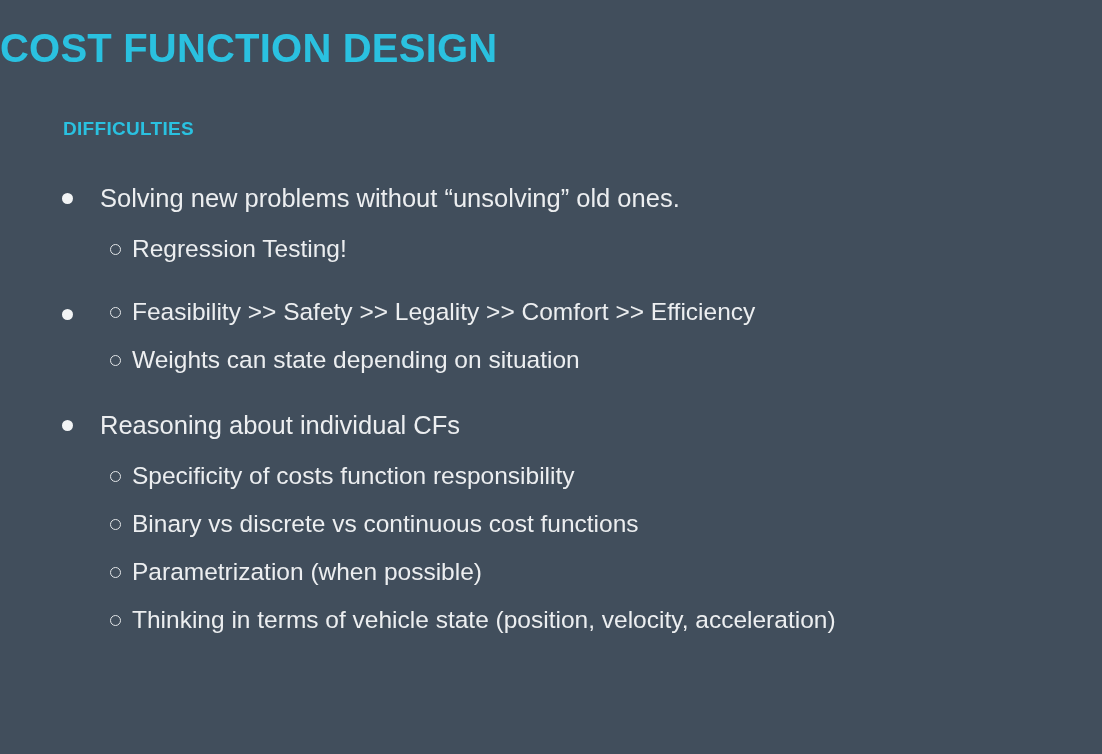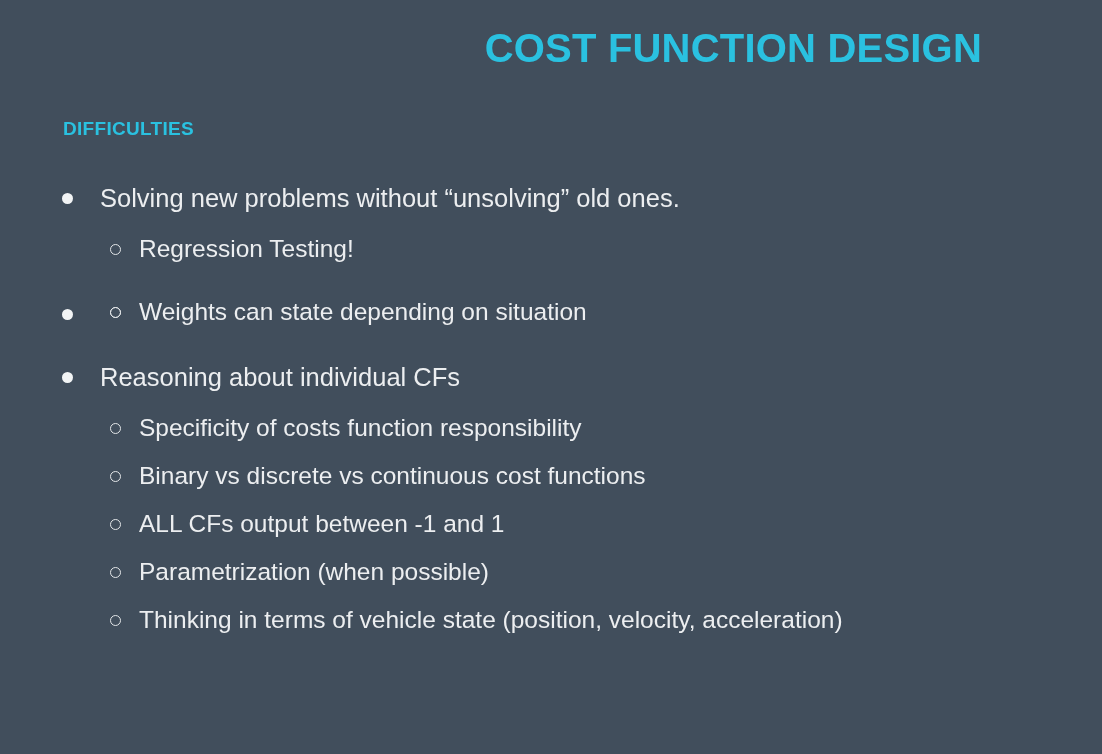--- a/index.html
+++ b/index.html
@@ -20,21 +20,21 @@
     background: #414e5c;
     box-sizing: border-box;
   }
 
   
   .slide-title {
     position: absolute;
     left: 0;
     top: 22px;
     width: 982px;
-    text-align: right;
+    text-align: left;
     color: #2ac1e0;
     font-size: 40px;
     font-weight: bold;
     letter-spacing: 0.2px;
     line-height: 52px;
     white-space: nowrap;
   }
 
   
   .section-heading {
@@ -103,21 +103,21 @@
     left: 110px;
     top: 19px;
     width: 9px;
     height: 9px;
     border-radius: 50%;
     border: 1.6px solid #e3e6e8;
     background: transparent;
     box-sizing: content-box;
   }
   .level-2 .bullet-text {
-    margin-left: 29px;
+    margin-left: 22px;
     white-space: nowrap;
   }
 </style>
 </head>
 <body>
 
 <div class="slide">
 
   <div class="slide-title">COST FUNCTION DESIGN</div>
 
@@ -135,20 +135,21 @@
         <span class="bullet-text">Regression Testing!</span>
       </div>
     </div>
 
     <div class="bullet-group">
       <div class="bullet-row level-1">
         <span class="marker"></span>
       </div>
       <div class="bullet-row level-2">
         <span class="marker"></span>
+        <span class="bullet-text">Feasibility &gt;&gt; Safety &gt;&gt; Legality &gt;&gt; Comfort &gt;&gt; Efficiency</span>
       </div>
       <div class="bullet-row level-2">
         <span class="marker"></span>
         <span class="bullet-text">Weights can state depending on situation</span>
       </div>
     </div>
 
     <div class="bullet-group">
       <div class="bullet-row level-1">
         <span class="marker"></span>
@@ -157,24 +158,20 @@
       <div class="bullet-row level-2">
         <span class="marker"></span>
         <span class="bullet-text">Specificity of costs function responsibility</span>
       </div>
       <div class="bullet-row level-2">
         <span class="marker"></span>
         <span class="bullet-text">Binary vs discrete vs continuous cost functions</span>
       </div>
       <div class="bullet-row level-2">
         <span class="marker"></span>
-        <span class="bullet-text">ALL CFs output between -1 and 1</span>
-      </div>
-      <div class="bullet-row level-2">
-        <span class="marker"></span>
         <span class="bullet-text">Parametrization (when possible)</span>
       </div>
       <div class="bullet-row level-2">
         <span class="marker"></span>
         <span class="bullet-text">Thinking in terms of vehicle state (position, velocity, acceleration)</span>
       </div>
     </div>
 
   </div>
 </div>

